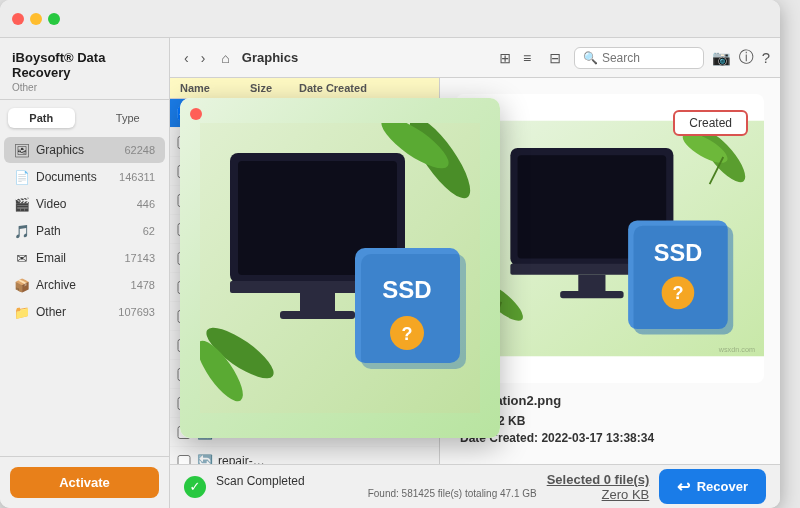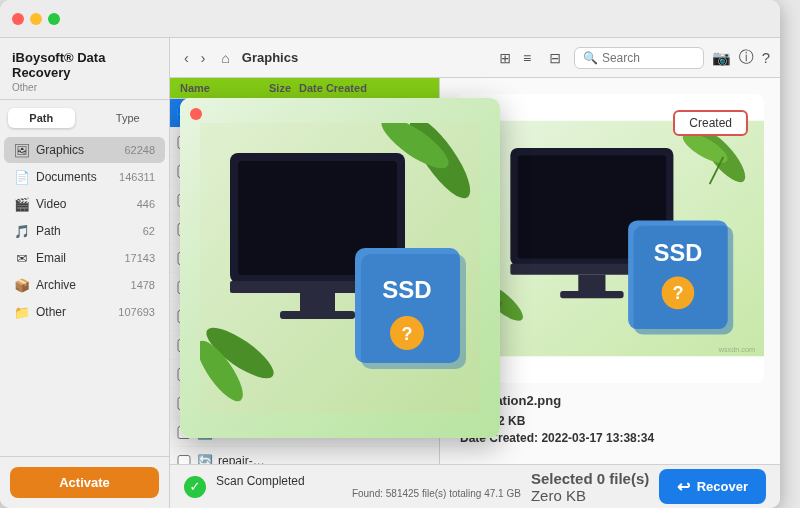--- a/index.html
+++ b/index.html
@@ -283,30 +283,30 @@
       display: flex;
       flex-direction: column;
       border-right: 1px solid #d0d0d0;
       overflow: hidden;
     }
 
     .file-list-header {
       display: flex;
       align-items: center;
       padding: 4px 10px;
-      background: #84cc16;
+      background: #fef9c3;
       border-bottom: 1px solid #d0d0d0;
       font-size: 11px;
       color: #555;
       font-weight: 600;
       flex-shrink: 0;
     }
 
     .col-name { flex: 1; }
-    .col-size { width: 60px; text-align: right; margin-right: 8px; }
+    .col-size { width: 60px; text-align: center; margin-right: 8px; }
     .col-date { width: 110px; }
     .col-icon { width: 20px; }
 
     .file-list-body {
       flex: 1;
       overflow-y: auto;
     }
 
     .file-row {
       display: flex;
@@ -449,22 +449,24 @@
       color: #333;
     }
 
     .scan-details {
       font-size: 10px;
       color: #666;
       text-align: right;
     }
 
     .selected-info {
-      font-size: 15px;
+      text-align: right;
+      font-size: 13px;
       color: #555;
+      text-decoration: underline;
     }
 
     .selected-count { font-weight: 600; }
 
     .recover-btn {
       background: #1a7ce8;
       color: white;
       border: none;
       border-radius: 8px;
       padding: 8px 18px;

